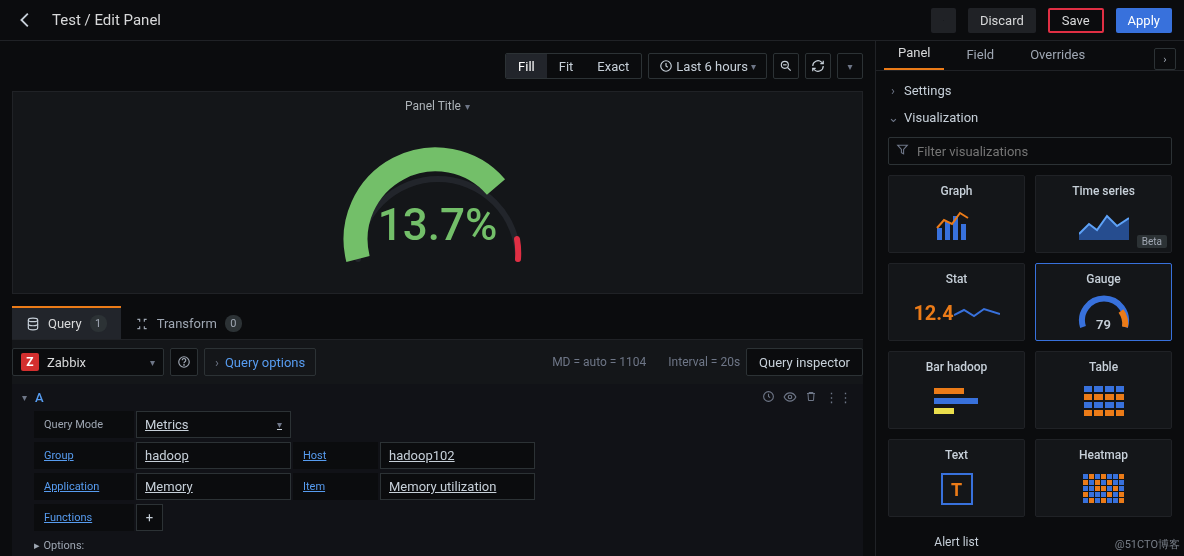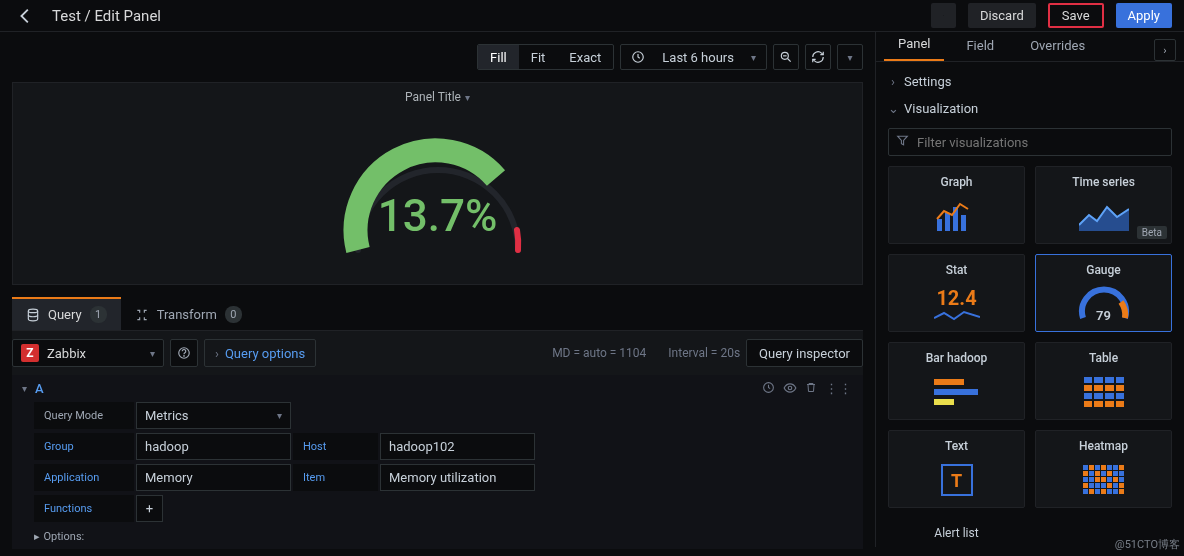--- a/index.html
+++ b/index.html
@@ -1,36 +1,36 @@
 <!DOCTYPE html>
 <html><head>
 <meta charset="utf-8">
 <style>
   * { box-sizing: border-box; margin: 0; padding: 0; font-family: Roboto, -apple-system, BlinkMacSystemFont, "Segoe UI", Arial, sans-serif; }
   body { background: #0b0c0e; color: #d8d9da; width: 1184px; height: 556px; overflow: hidden; font-size: 13px; }
-  .top-bar { height: 32px; display: flex; align-items: center; padding: 0 12px; gap: 12px; border-bottom: 1px solid #202226; }
+  .top-bar { height: 41px; display: flex; align-items: center; padding: 0 12px; gap: 12px; border-bottom: 1px solid #202226; }
   .icon-btn { width: 28px; height: 28px; display: inline-flex; align-items: center; justify-content: center; color: #c7d0d9; }
   .back { font-size: 0; }
   .back svg { width: 22px; height: 22px; stroke: #c7d0d9; stroke-width: 2; fill: none; }
   .title { font-size: 15px; color: #d8d9da; white-space: nowrap; }
   .spacer { flex: 1; }
   .hdr-btn { height: 25px; padding: 0 12px; border-radius: 2px; display: inline-flex; align-items: center; justify-content: center; font-size: 13px; cursor: pointer; }
   .gear   { width: 25px; background: #202226; color:#c7d0d9; }
   .hdr-gray { background: #202226; color:#d8d9da; }
   .hdr-save { background:#0b0c0e; border:2px solid #e02f44; color:#d8d9da; }
   .hdr-blue { background:#3871dc; color:#fff; }
   .main { display: flex; height: calc(100% - 41px); }
   .left { flex: 0 0 875px; padding: 12px 0 0 12px; display:flex; flex-direction:column; }
   .right { flex: 1; border-left:1px solid #202226; display:flex; flex-direction:column; overflow:hidden;}
   
   .view-bar { display:flex; gap:6px; justify-content:flex-end; padding-right:12px; height:26px; align-items:center;}
   .seg-group{ display:flex; border:1px solid #2c3235; border-radius:2px; overflow:hidden; }
   .seg { padding:0 12px; height:24px; display:flex; align-items:center; color:#c7d0d9; cursor:pointer;}
   .seg.active{ background:#22252b; color:#fff;}
-  .time-pick{ display:flex; align-items:center; gap:17px; border:1px solid #2c3235; border-radius:2px; padding:0 10px; height:26px; color:#c7d0d9;}
+  .time-pick{ display:flex; align-items:center; gap:3px; border:1px solid #2c3235; border-radius:2px; padding:0 10px; height:26px; color:#c7d0d9;}
   .sq-btn{ width:26px; height:26px; border:1px solid #2c3235; border-radius:2px; display:flex;align-items:center;justify-content:center;color:#c7d0d9;}
   
   .preview{ margin:12px 12px 0 0; background:#141619; border:1px solid #202226; flex:0 0 203px; position:relative; display:flex; flex-direction:column; align-items:center;}
   .ptitle-row{ padding:7px 0 0; font-size:12px; color:#adb3b8; display:flex; align-items:center; gap:4px;}
   .gauge-wrap{ position:relative; width:230px; height:160px; margin-top:6px;}
   .gauge-val{ position:absolute; left:0; right:0; bottom:28px; text-align:center; font-size:44px; font-weight:500; color:#73bf69;}
   
   .qt-tabs{ margin:14px 12px 0 0; display:flex; border-bottom:1px solid #202226;}
   .qt-tab{ padding:7px 14px; display:flex; align-items:center; gap:8px; color:#9fa7b3; cursor:pointer; font-size:13px;}
   .qt-tab.active{ background:#22252b; color:#d8d9da; border-top:2px solid #eb7b18; margin-top:-2px;}
@@ -44,22 +44,22 @@
   .q-opt-toggle{ display:flex; align-items:center; gap:6px; border:1px solid #2c3235; height:28px; padding:0 10px; border-radius:2px; color:#579cf0;}
   .meta-txt{ color:#6e7687; font-size:12px;}
   .q-insp{ margin-left:auto; height:28px; padding:0 12px; border:1px solid #2c3235; border-radius:2px; background:#0b0c0e; color:#c7d0d9; display:flex; align-items:center;}
   .query-block{ background:#111217; padding:0; }
   .q-head{ display:flex; align-items:center; padding:6px 10px; gap:8px;}
   .q-letter{ color:#579cf0; font-weight:500; font-size:13px;}
   .q-actions{ margin-left:auto; display:flex; gap:8px; color:#6e7687;}
   .q-actions span{ cursor:pointer; font-size:13px;}
   .form-grid{ display:grid; grid-template-columns: 100px 155px 85px 155px; gap:4px 2px; padding:0 4px 4px 22px;}
   .lbl{ background:#0b0c0e; color:#9fa7b3; font-size:11px; display:flex; align-items:center; padding:0 10px; height:27px;}
-  .lbl.blue{ color:#579cf0;}
-  .fld{ background:#0b0c0e; border:1px solid #2c3235; height:27px; padding:0 8px; color:#c7d0d9; display:flex; align-items:center; font-size:13px;}
+  .lbl.blue{ color:#579cf0;text-decoration:underline;}
+  .fld{ background:#0b0c0e; border:1px solid #2c3235; height:27px; padding:0 8px; color:#c7d0d9; display:flex; align-items:center; font-size:13px;text-decoration:underline;}
   .mode-row{ display:grid; grid-template-columns:100px 155px; gap:2px; padding:0 4px 4px 22px;}
   .sel-caret{ margin-left:auto; color:#6e7687; font-size:10px;}
   .fn-row{ padding:0 4px 4px 22px; display:flex; gap:2px;}
   .plus-btn{ width:27px; height:27px; background:#0b0c0e; border:1px solid #2c3235; color:#c7d0d9; display:flex;align-items:center;justify-content:center;}
   .opts-row{ padding:4px 4px 6px 22px; color:#9fa7b3; font-size:11px; display:flex; align-items:center; gap:4px;}
   
   .side-tabs{ height:30px; border-bottom:1px solid #202226; display:flex; align-items:flex-end; padding:0 8px; gap:8px;}
   .side-tab{ padding:6px 14px 8px; color:#9fa7b3; cursor:pointer;}
   .side-tab.active{ color:#d8d9da; border-bottom:2px solid #eb7b18;}
   .side-scroll{ flex:1; overflow:hidden; padding:6px 10px 0;}
@@ -316,21 +316,21 @@
           <div class="viz-ico">
             <svg width="50" height="30" viewBox="0 0 50 30">
                 <path d="M0 24 L10 14 L18 20 L28 6 L38 16 L50 8 L50 30 L0 30 Z" fill="#264d8f"></path>
                 <polyline points="0,24 10,14 18,20 28,6 38,16 50,8" stroke="#5ea2f7" stroke-width="2" fill="none"></polyline>
               </svg>
           </div>
           <span class="beta">Beta</span>
         </div>
         <div class="viz-card">
           <div class="viz-title">Stat</div>
-          <div class="viz-ico" style="flex-direction:column">
+          <div class="viz-ico" style="flex-direction:row">
             <span style="color:#eb7b18;font-size:20px;font-weight:700">12.4</span>
             <svg width="46" height="12" viewBox="0 0 46 12">
                 <polyline points="0,8 10,3 20,9 30,2 46,7" stroke="#3871dc" stroke-width="2" fill="none"></polyline>
               </svg>
           </div>
         </div>
         <div class="viz-card sel">
           <div class="viz-title">Gauge</div>
           <div class="viz-ico" style="position:relative">
             <svg width="54" height="40" viewBox="0 0 54 40">

